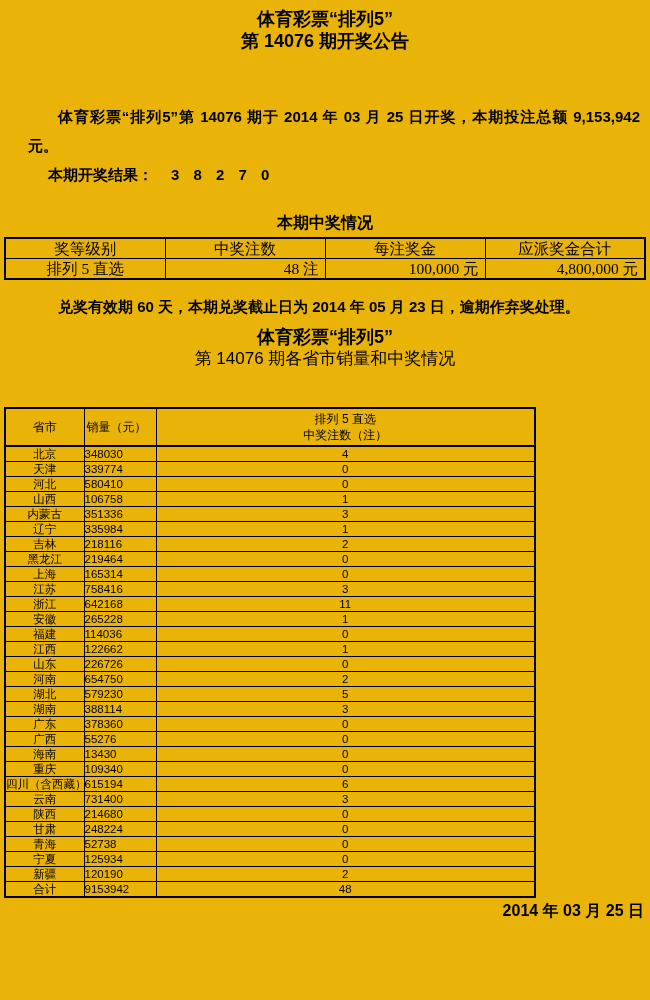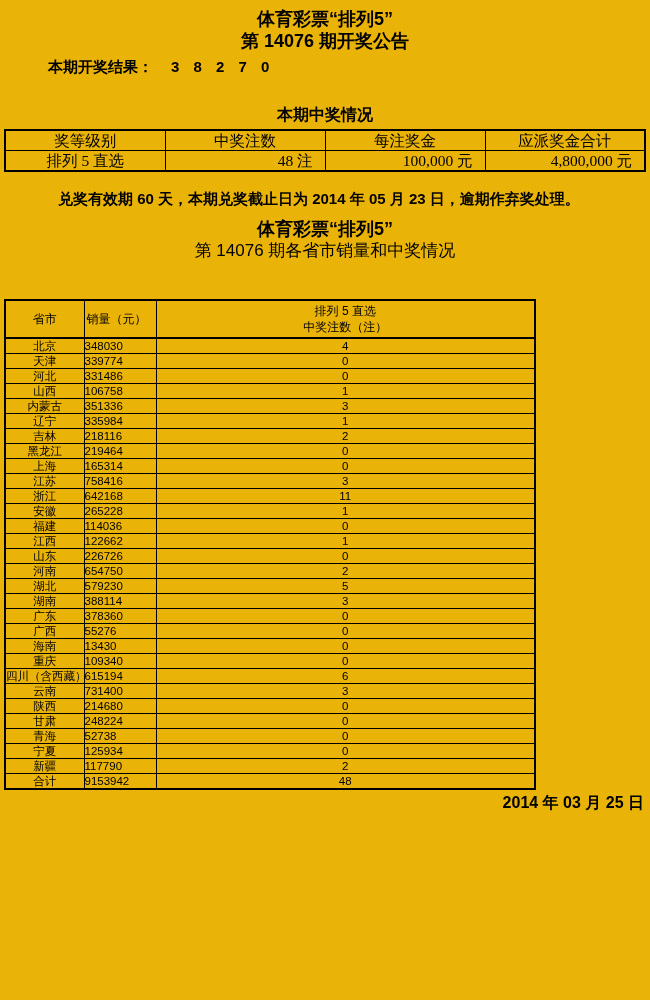--- a/index.html
+++ b/index.html
@@ -49,21 +49,21 @@
   .win-table {
     width: 642px;
     margin: 4px 0 0 4px;
     font-family: "Liberation Serif", serif;
     font-size: 15.5px;
   }
   .win-table th, .win-table td {
     border: 1px solid #000;
     height: 19px;
     line-height: 19px;
-    padding: 0 12px;
+    padding: 0 6px;
     overflow: hidden;
     white-space: nowrap;
   }
   .win-table { border: 2px solid #000; }
   .win-table th { font-weight: normal; text-align: center; }
   .al-c { text-align: center; }
   .al-r { text-align: right; }
   
   .prov-table {
     width: 532px;
@@ -109,20 +109,21 @@
 </head>
 <body>
 
 <div class="page">
 
   <div class="title-block">
     <div>体育彩票“排列5”</div>
     <div>第 14076 期开奖公告</div>
   </div>
 
+  <p class="para intro">体育彩票“排列5”第 14076 期于 2014 年 03 月 25 日开奖，本期投注总额 9,153,942 元。</p>
 
   <p class="result-line"><span>本期开奖结果：</span><span class="digits">3 8 2 7 0</span></p>
 
   <div class="section-title">本期中奖情况</div>
 
   <table class="win-table">
     <colgroup>
         <col style="width:160px">
         <col style="width:160px">
         <col style="width:160px">
@@ -175,21 +176,21 @@
           <td class="c1">348030</td>
           <td class="c2">4</td>
         </tr>
         <tr>
           <td class="c0">天津</td>
           <td class="c1">339774</td>
           <td class="c2">0</td>
         </tr>
         <tr>
           <td class="c0">河北</td>
-          <td class="c1">331486</td>
+          <td class="c1">580410</td>
           <td class="c2">0</td>
         </tr>
         <tr>
           <td class="c0">山西</td>
           <td class="c1">106758</td>
           <td class="c2">1</td>
         </tr>
         <tr>
           <td class="c0">内蒙古</td>
           <td class="c1">351336</td>
@@ -305,21 +306,21 @@
           <td class="c1">52738</td>
           <td class="c2">0</td>
         </tr>
         <tr>
           <td class="c0">宁夏</td>
           <td class="c1">125934</td>
           <td class="c2">0</td>
         </tr>
         <tr>
           <td class="c0">新疆</td>
-          <td class="c1">117790</td>
+          <td class="c1">120190</td>
           <td class="c2">2</td>
         </tr>
         <tr>
           <td class="c0">合计</td>
           <td class="c1">9153942</td>
           <td class="c2">48</td>
         </tr>
       </tbody>
   </table>
 

